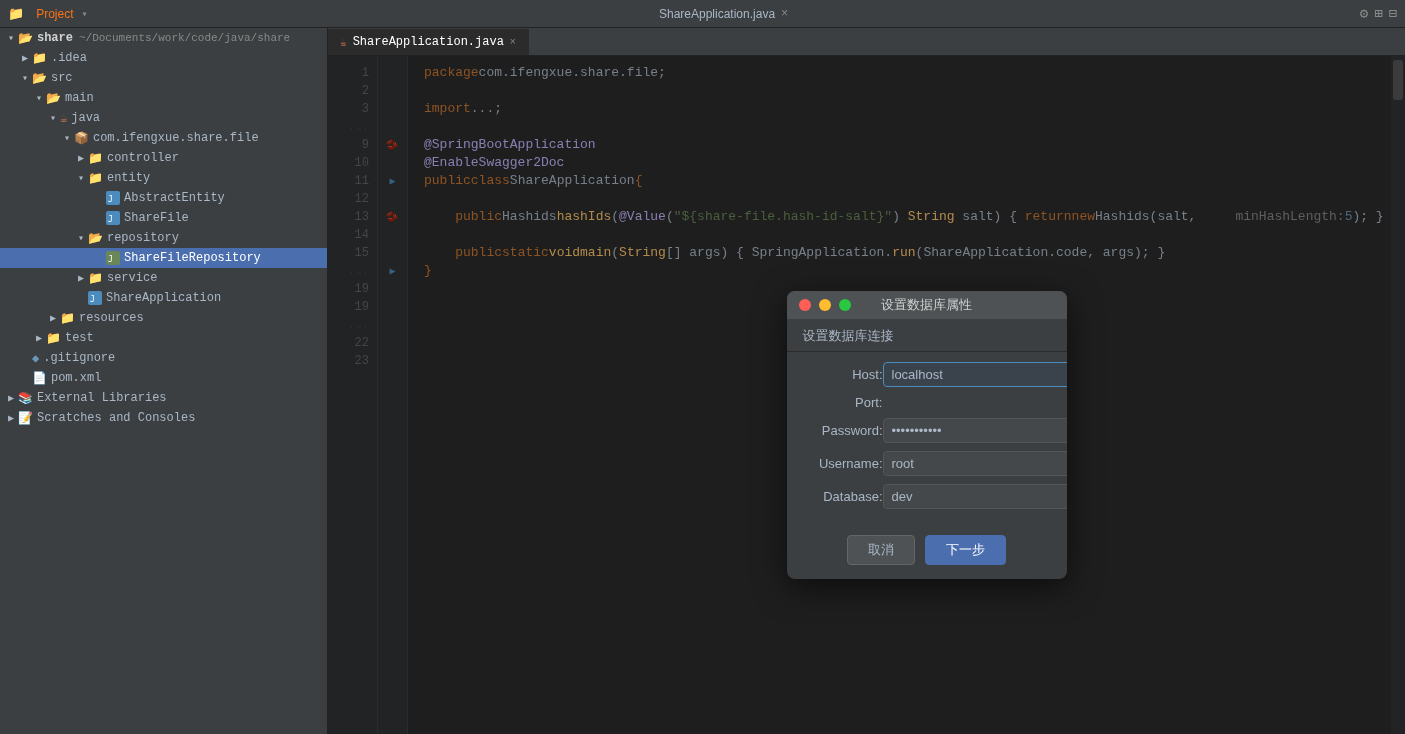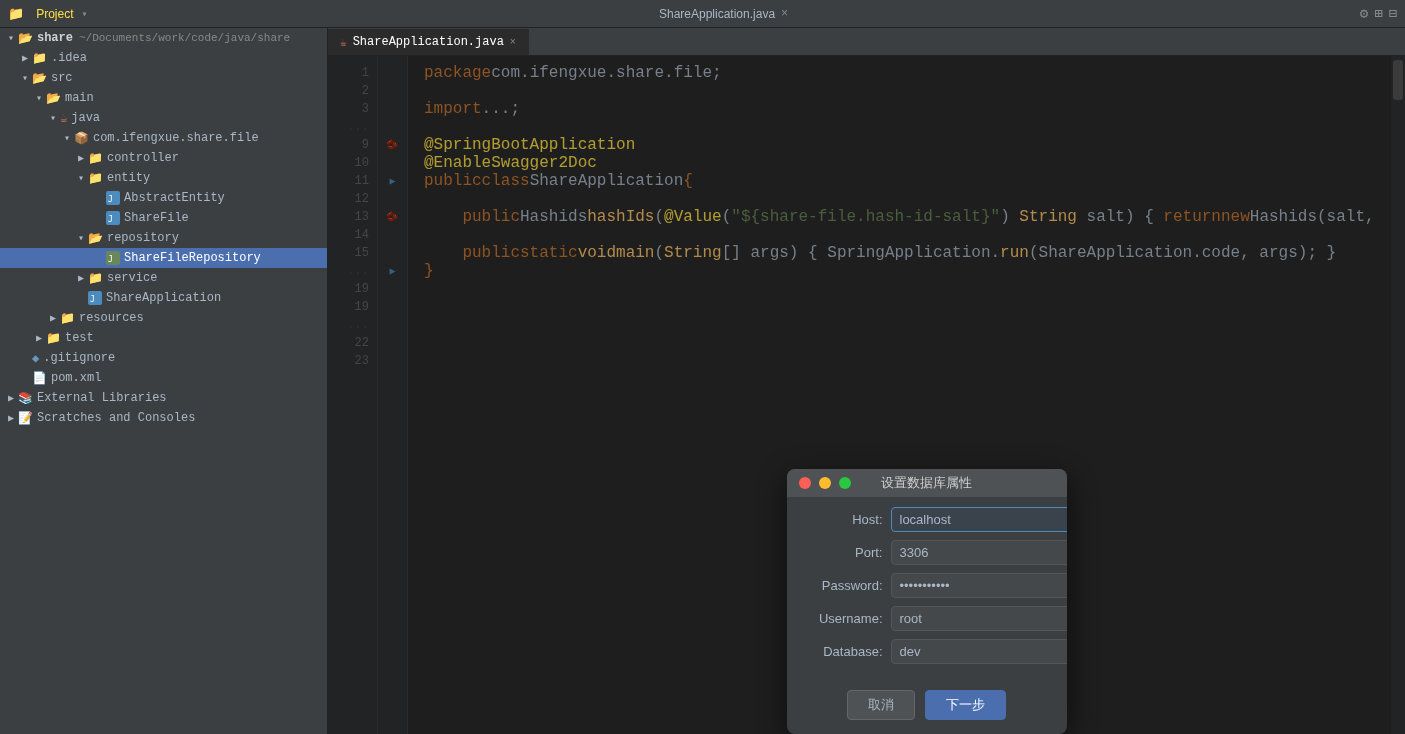--- a/index.html
+++ b/index.html
@@ -132,54 +132,54 @@
       padding: 8px 8px 8px 0;
       font-size: 12px;
       line-height: 18px;
       flex-shrink: 0;
       overflow: hidden;
       border-right: 1px solid #3c3f41;
     }
     .code-content {
       flex: 1;
       padding: 8px 16px;
-      font-size: 16px;
+      font-size: 13px;
       line-height: 18px;
       overflow: auto;
       color: #a9b7c6;
     }
     .code-line {
       white-space: pre;
       min-height: 18px;
       display: flex;
       align-items: center;
     }
 
     
     .kw { color: #cc7832; }
-    .ann { color: #fde047; }
+    .ann { color: #c4b5fd; }
     .str { color: #6a8759; }
     .fn { color: #ffc66d; }
     .type { color: #ffc66d; }
     .num { color: #6897bb; }
 
     
     .editor-scrollbar {
       width: 14px;
       background: #313335;
       flex-shrink: 0;
     }
 
     
     .modal-overlay {
       position: absolute;
       top: 0; left: 0; right: 0; bottom: 0;
       background: rgba(0,0,0,0.3);
       display: flex;
-      align-items: flex-end;
+      align-items: center;
       justify-content: center;
       z-index: 100;
     }
     .modal {
       width: 280px;
       background: #3c3f41;
       border-radius: 8px;
       box-shadow: 0 8px 32px rgba(0,0,0,0.6);
       overflow: hidden;
     }
@@ -222,21 +222,21 @@
     .form-row {
       display: flex;
       align-items: center;
       margin-bottom: 8px;
     }
     .form-label {
       width: 80px;
       font-size: 13px;
       color: #a9b7c6;
       text-align: right;
-      margin-right: 8px;
+      margin-right: 0;
       flex-shrink: 0;
     }
     .form-input {
       flex: 1;
       background: #45484a;
       border: 1px solid #555;
       border-radius: 4px;
       padding: 4px 8px;
       color: #a9b7c6;
       font-size: 13px;
@@ -269,21 +269,21 @@
       border-color: #4b6eaf;
       color: #ffffff;
     }
   </style>
 </head>
 <body>
 
 <div class="title-bar">
   <div class="title-bar-left">
     <span class="tree-icon">📁</span>
-    <span style="color:#fde047; font-size:12px; font-family:-apple-system,sans-serif;">Project</span>
+    <span style="color:#f97316; font-size:12px; font-family:-apple-system,sans-serif;">Project</span>
     <span style="color:#888; font-size:10px;">▾</span>
   </div>
   <div style="flex:1; display:flex; justify-content:center; align-items:center;">
     <span style="color:#a9b7c6; font-size:12px; font-family:-apple-system,sans-serif;">ShareApplication.java</span>
     <span style="color:#888; margin-left:6px; font-size:12px;">×</span>
   </div>
   <div class="toolbar-icons">
     <span style="color:#888; font-size:14px;">⚙</span>
     <span style="color:#888; font-size:14px;">⊞</span>
     <span style="color:#888; font-size:14px;">⊟</span>
@@ -532,31 +532,31 @@
       <div class="modal-overlay">
         <div class="modal" style="margin-top:80px; margin-left:120px;">
 
           <div class="modal-titlebar">
             <span class="traffic-light tl-red"></span>
             <span class="traffic-light tl-yellow"></span>
             <span class="traffic-light tl-green"></span>
             <span class="modal-titlebar-title">设置数据库属性</span>
           </div>
 
+          <div class="modal-subtitle">设置数据库连接</div>
 
           <div class="modal-body">
 
             <div class="form-row">
               <label class="form-label">Host:</label>
               <input class="form-input focused" type="text" value="localhost" style="">
             </div>
 
             <div class="form-row">
               <label class="form-label">Port:</label>
-              <input class="form-input" type="text" value="3306" style="">
             </div>
 
             <div class="form-row">
               <label class="form-label">Password:</label>
               <input class="form-input" type="password" value="password123" style="">
             </div>
 
             <div class="form-row">
               <label class="form-label">Username:</label>
               <input class="form-input" type="text" value="root" style="">

